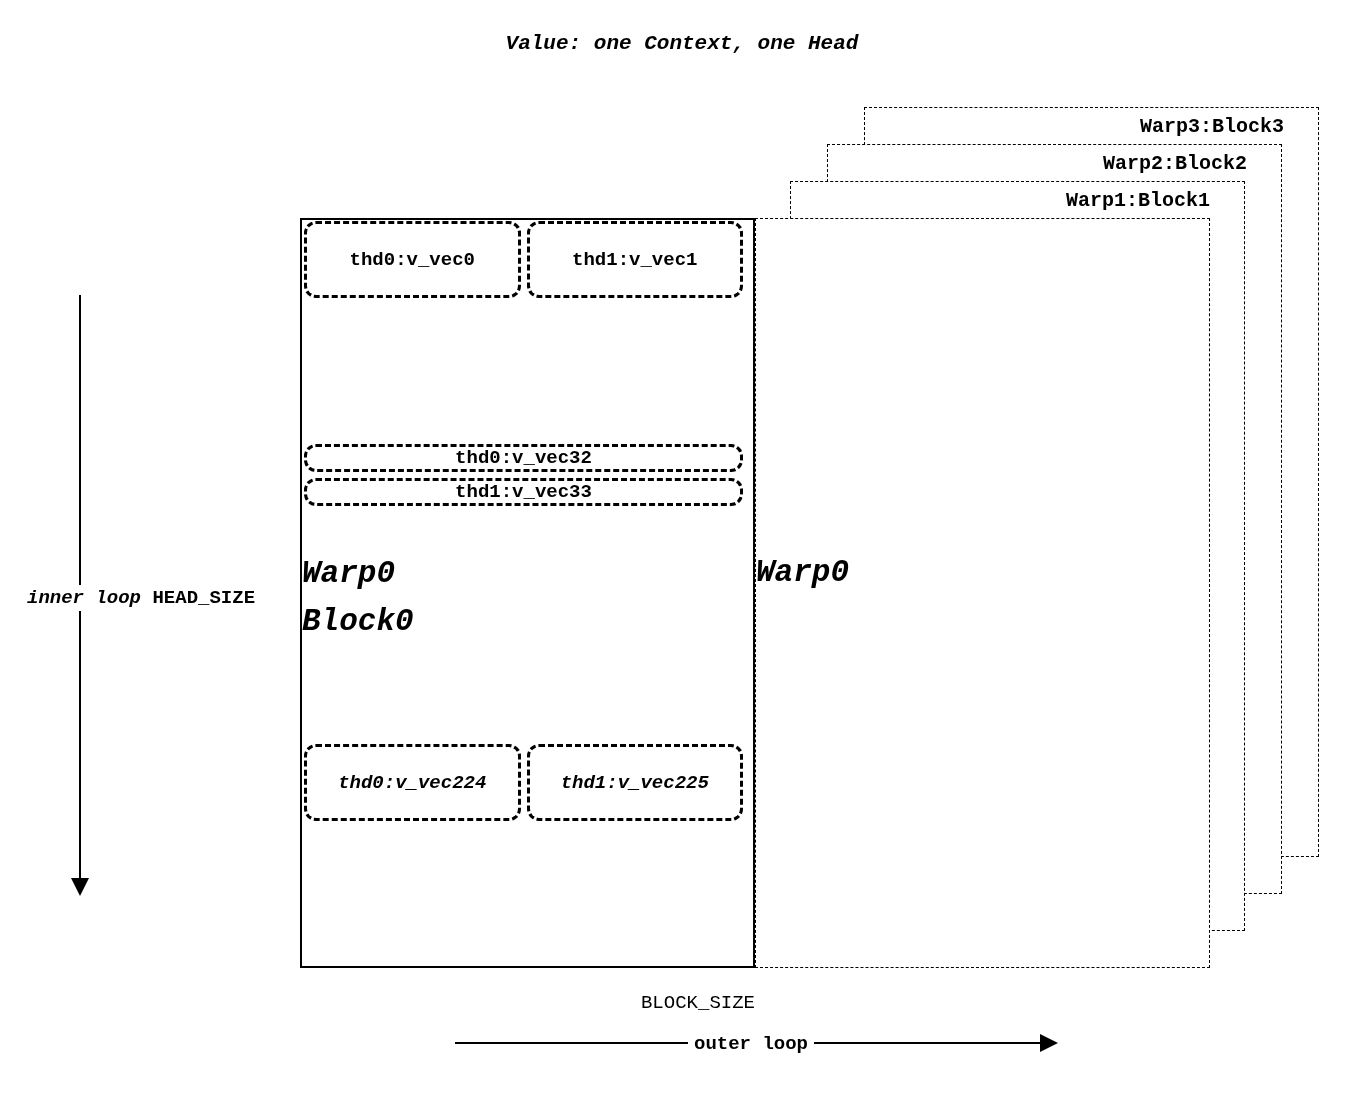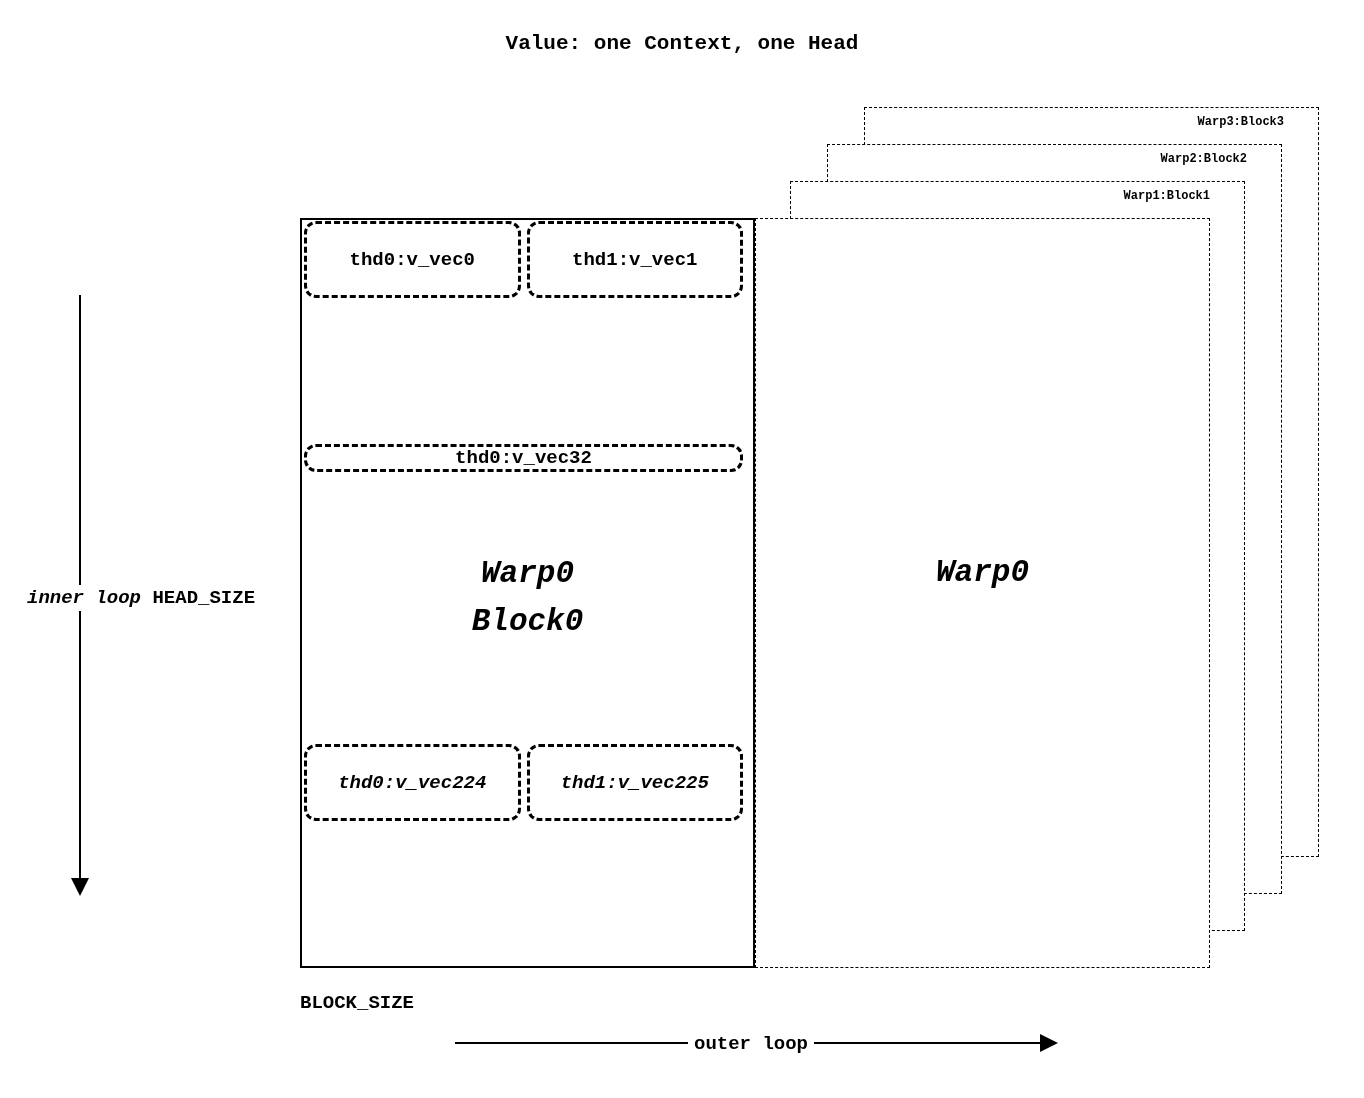--- a/index.html
+++ b/index.html
@@ -15,51 +15,51 @@
   }
 
   .title {
     position: absolute;
     top: 32px;
     left: 0;
     width: 100%;
     text-align: center;
     font-size: 21px;
     font-weight: bold;
+    font-style: italic;
   }
 
   
   .card {
     position: absolute;
     width: 455px;
     height: 750px;
     border: 1.5px dashed #000;
     background: #ffffff;
   }
   .card3 { left: 864px; top: 107px; z-index: 1; }
   .card2 { left: 827px; top: 144px; z-index: 2; }
   .card1 { left: 790px; top: 181px; z-index: 3; }
   .card0 { left: 755px; top: 218px; z-index: 4; }
 
   .card-corner-label {
     position: absolute;
     top: 7px;
     right: 34px;
-    font-size: 12px;
+    font-size: 20px;
     font-weight: bold;
     white-space: nowrap;
     text-align: right;
   }
 
   .warp-label {
     position: absolute;
     top: 330px;
     left: 0;
     width: 100%;
-    text-align: center;
     font-size: 31px;
     font-weight: bold;
     font-style: italic;
     line-height: 1.55;
   }
 
   
   .main-block {
     position: absolute;
     left: 300px;
@@ -126,23 +126,23 @@
     white-space: nowrap;
   }
   .inner-label .it { font-style: italic; }
 
   
   .block-size-label {
     position: absolute;
     left: 300px;
     width: 455px;
     top: 992px;
-    text-align: left;
-    font-size: 19px;
-    font-weight: bold;
+    text-align: right;
+    font-size: 19px;
+    font-weight: normal;
   }
   .h-line {
     position: absolute;
     left: 455px;
     top: 1042px;
     width: 588px;
     height: 2px;
     background: #000;
   }
   .arrow-right {
@@ -193,20 +193,23 @@
         <span>thd0:v_vec0</span>
       </div>
       <div class="cell">
         <span>thd1:v_vec1</span>
       </div>
     </div>
     <div class="cell-row row2">
       <div class="cell">
         <span>thd0:v_vec32</span>
       </div>
+      <div class="cell">
+        <span>thd1:v_vec33</span>
+      </div>
     </div>
     <div class="cell-row row3">
       <div class="cell">
         <span>thd0:v_vec224</span>
       </div>
       <div class="cell">
         <span>thd1:v_vec225</span>
       </div>
     </div>
     <div class="warp-label">

